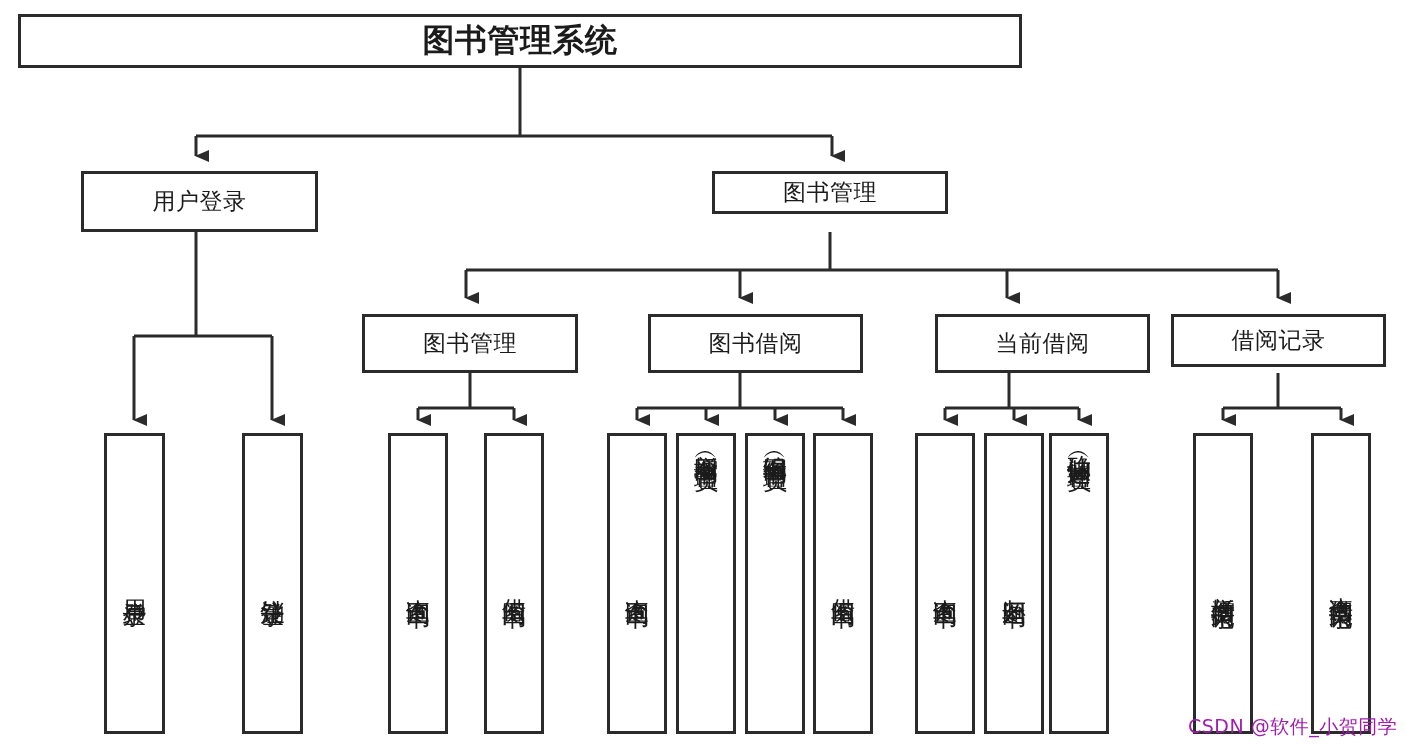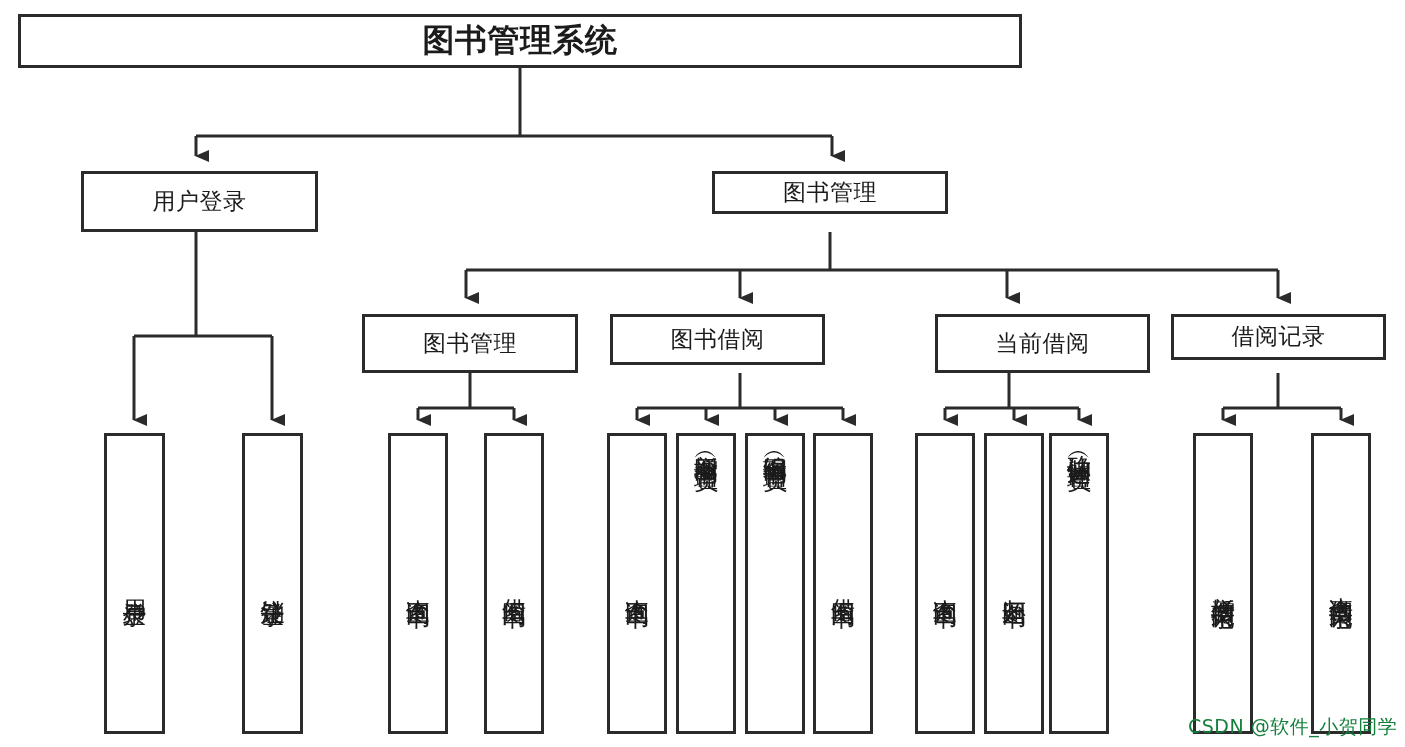--- a/index.html
+++ b/index.html
@@ -51,21 +51,21 @@
     line-height:1.0;
     display:block;
   }
   .node.leaf.mid .lbl{
     margin-top:auto;
     margin-bottom:auto;
   }
   .watermark{
     position:absolute;
     font-size:19px;
-    color:#15803d;
+    color:#a21caf;
     letter-spacing:0.5px;
     white-space:nowrap;
     font-family:"DejaVu Sans","Liberation Sans",sans-serif;
   }
 </style>
 </head>
 <body>
 
 <div id="canvas">
 
@@ -126,27 +126,27 @@
   <div class="node" style="left:81px;top:171px;width:237px;height:61px;">
     <span class="lbl">用户登录</span>
   </div>
   <div class="node" style="left:712px;top:171px;width:236px;height:43px;">
     <span class="lbl">图书管理</span>
   </div>
 
   <div class="node" style="left:362px;top:314px;width:216px;height:59px;">
     <span class="lbl">图书管理</span>
   </div>
-  <div class="node" style="left:610px;top:314px;width:215px;height:51px;">
+  <div class="node" style="left:648px;top:314px;width:215px;height:59px;">
     <span class="lbl">图书借阅</span>
   </div>
   <div class="node" style="left:902px;top:314px;width:215px;height:59px;margin-left:33px;">
     <span class="lbl">当前借阅</span>
   </div>
-  <div class="node" style="left:1171px;top:314px;width:215px;height:46px;">
+  <div class="node" style="left:1171px;top:314px;width:215px;height:53px;">
     <span class="lbl">借阅记录</span>
   </div>
 
   <div class="node leaf mid" style="left:104px;top:433px;width:61px;height:301px;">
     <span class="lbl">用户登录</span>
   </div>
   <div class="node leaf mid" style="left:242px;top:433px;width:61px;height:301px;">
     <span class="lbl">注销登录</span>
   </div>
 

